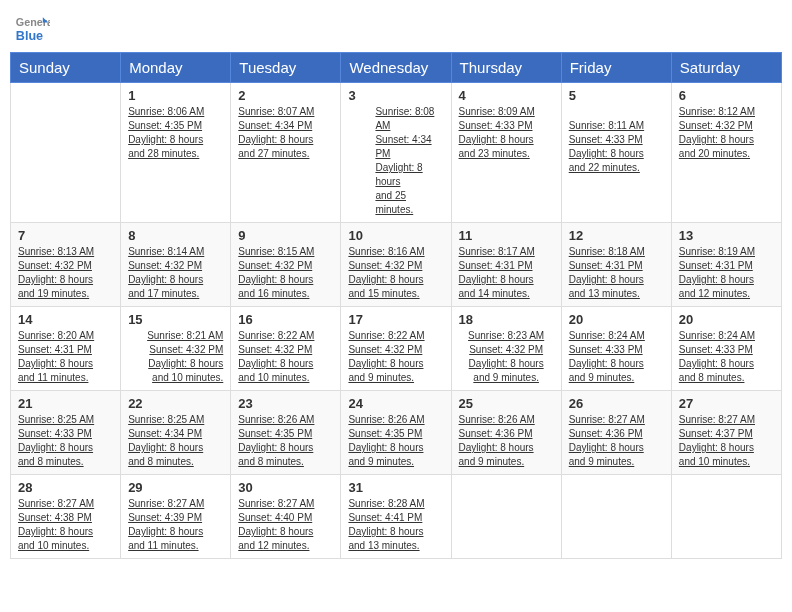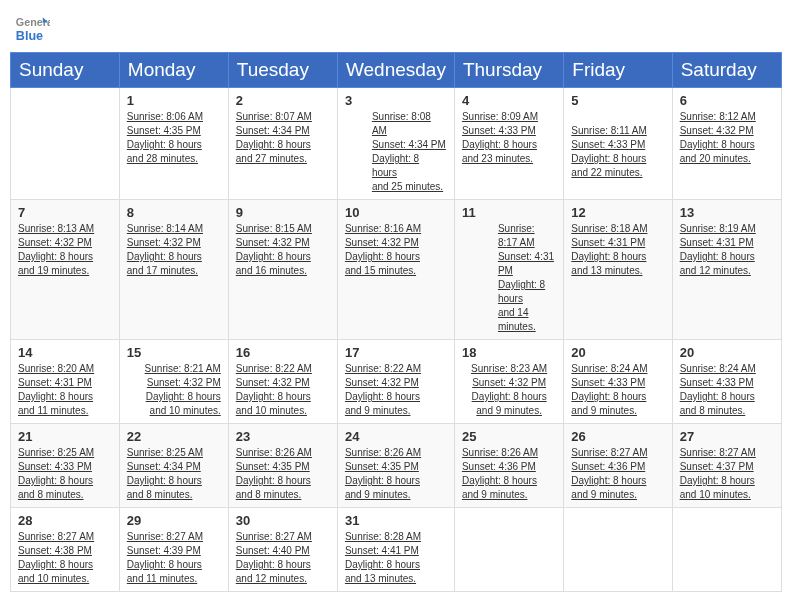--- a/index.html
+++ b/index.html
@@ -34,21 +34,21 @@
     .calendar {
       width: 100%;
       border-collapse: collapse;
       border: 1px solid #ccc;
     }
     .calendar th {
       background-color: #3a6bbf;
       color: #fff;
       text-align: left;
       padding: 6px 8px;
-      font-size: 19px;
+      font-size: 15px;
       font-weight: normal;
       border: 1px solid #5588dd;
     }
     .calendar td {
       vertical-align: top;
       padding: 5px 7px;
       border: 1px solid #ddd;
       width: 110px;
       height: 80px;
       font-size: 10.5px;
@@ -170,21 +170,21 @@
         </td>
         <td>
           <span class="day-num">10</span>
           <div class="day-info" style="white-space: pre-line;">Sunrise: 8:16 AM
 Sunset: 4:32 PM
 Daylight: 8 hours
 and 15 minutes.</div>
         </td>
         <td>
           <span class="day-num">11</span>
-          <div class="day-info" style="white-space: pre-line; margin-left: 36px;">Sunrise: 8:17 AM
+          <div class="day-info" style="white-space: pre-line;">Sunrise: 8:17 AM
 Sunset: 4:31 PM
 Daylight: 8 hours
 and 14 minutes.</div>
         </td>
         <td>
           <span class="day-num">12</span>
           <div class="day-info" style="white-space: pre-line;">Sunrise: 8:18 AM
 Sunset: 4:31 PM
 Daylight: 8 hours
 and 13 minutes.</div>

